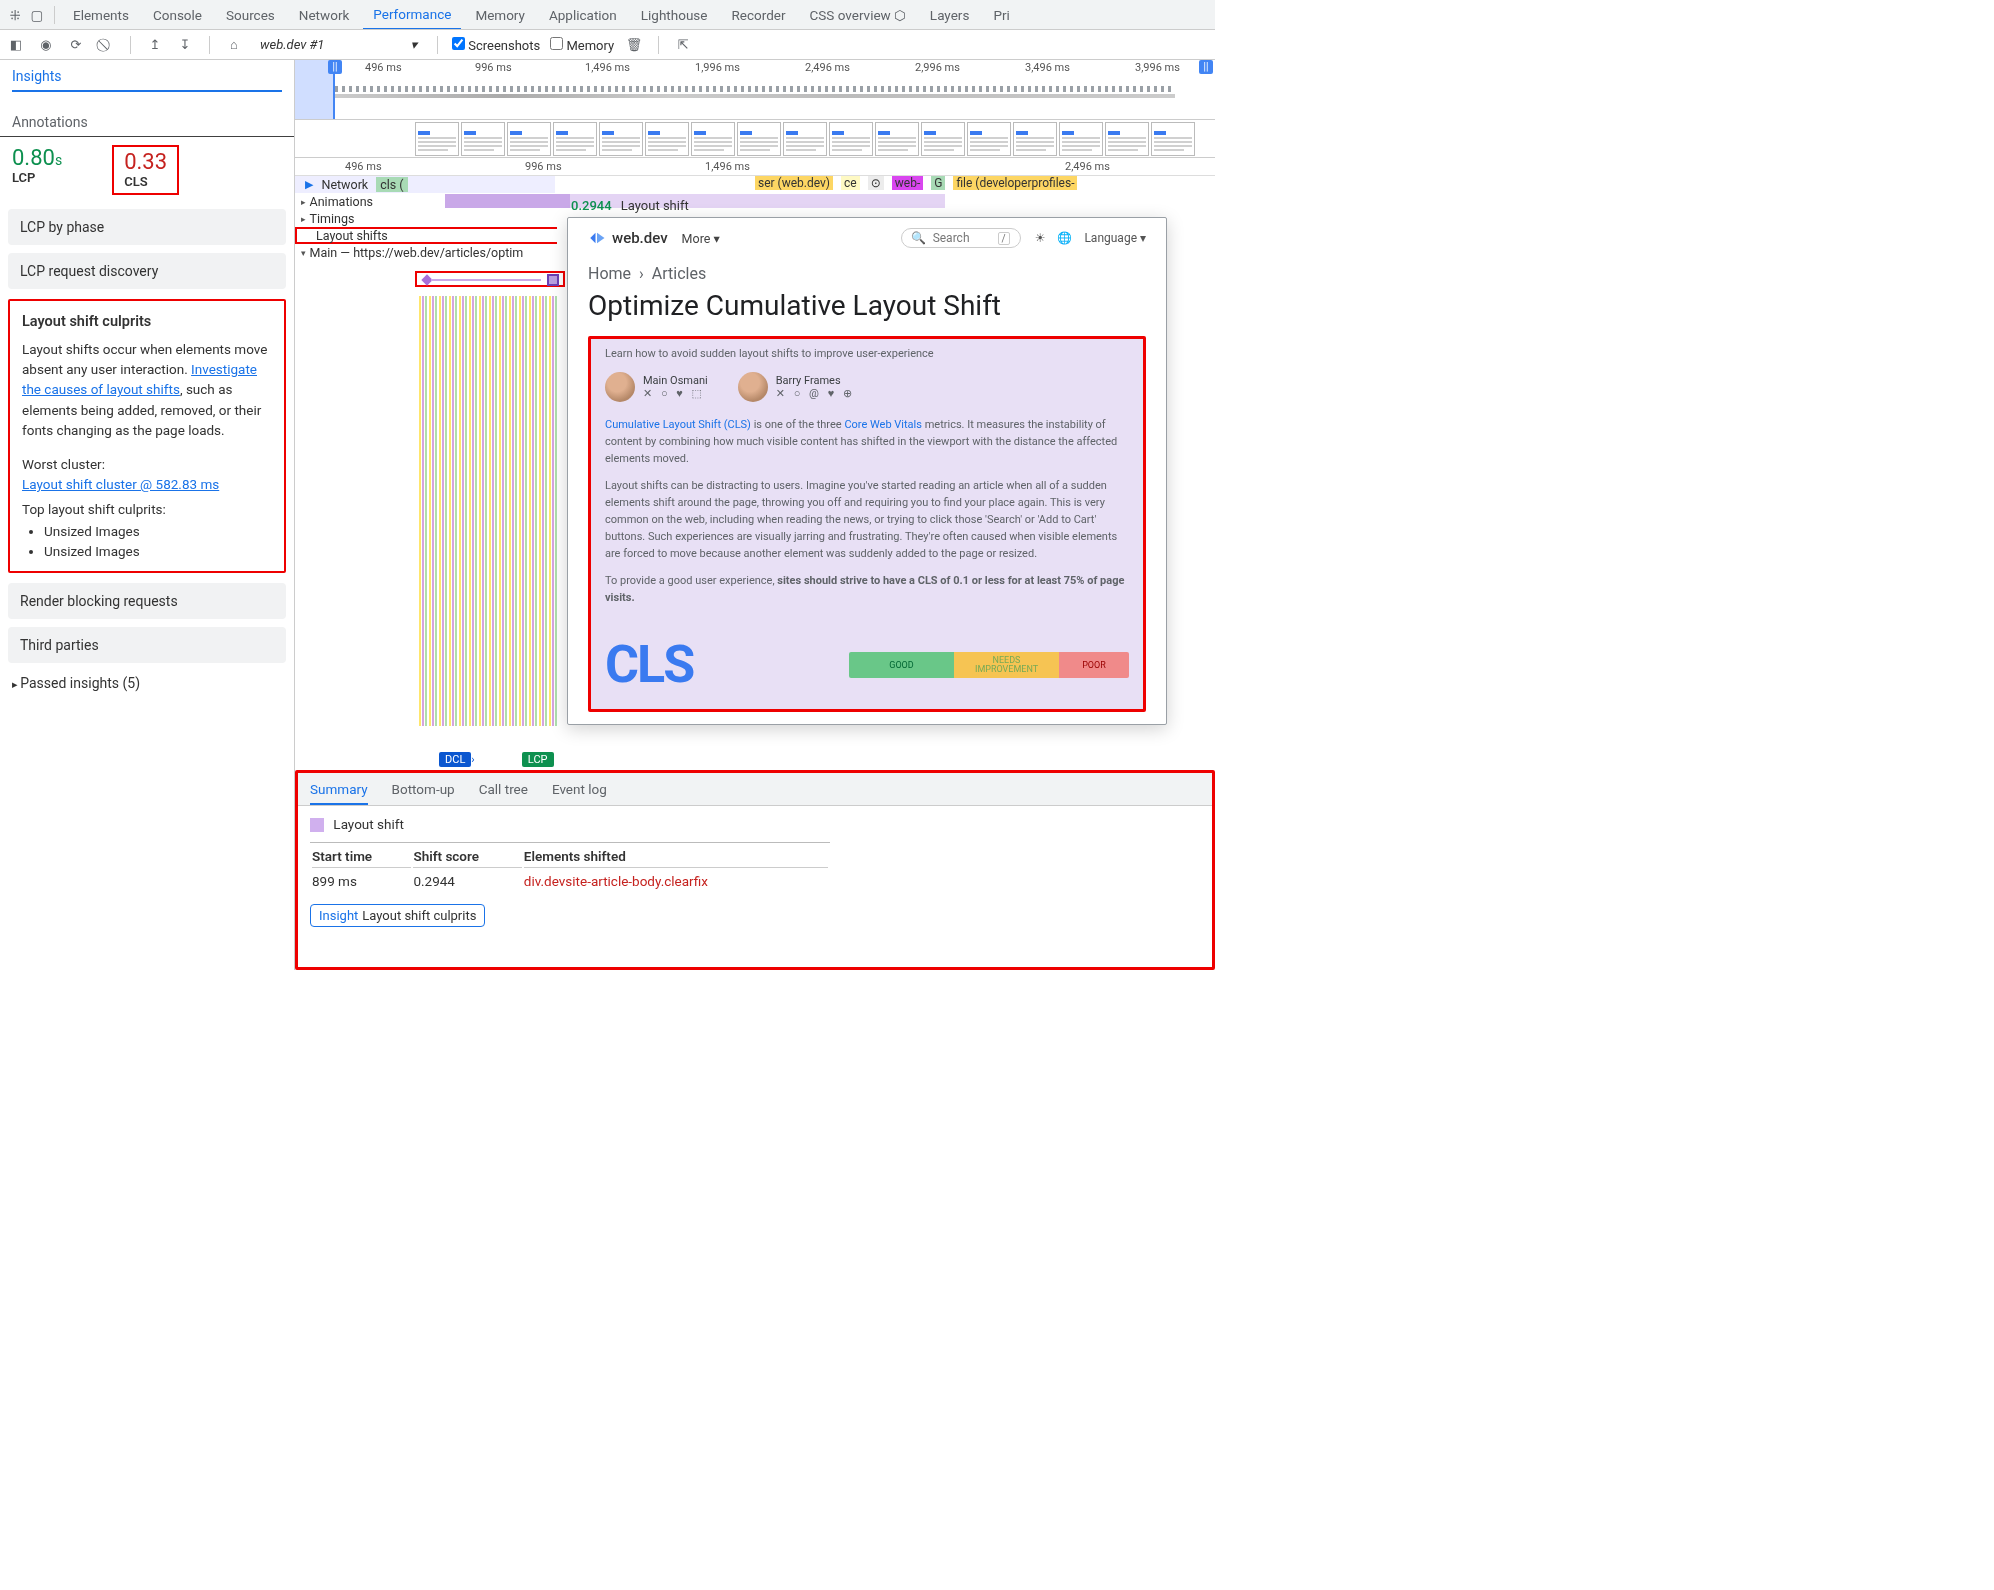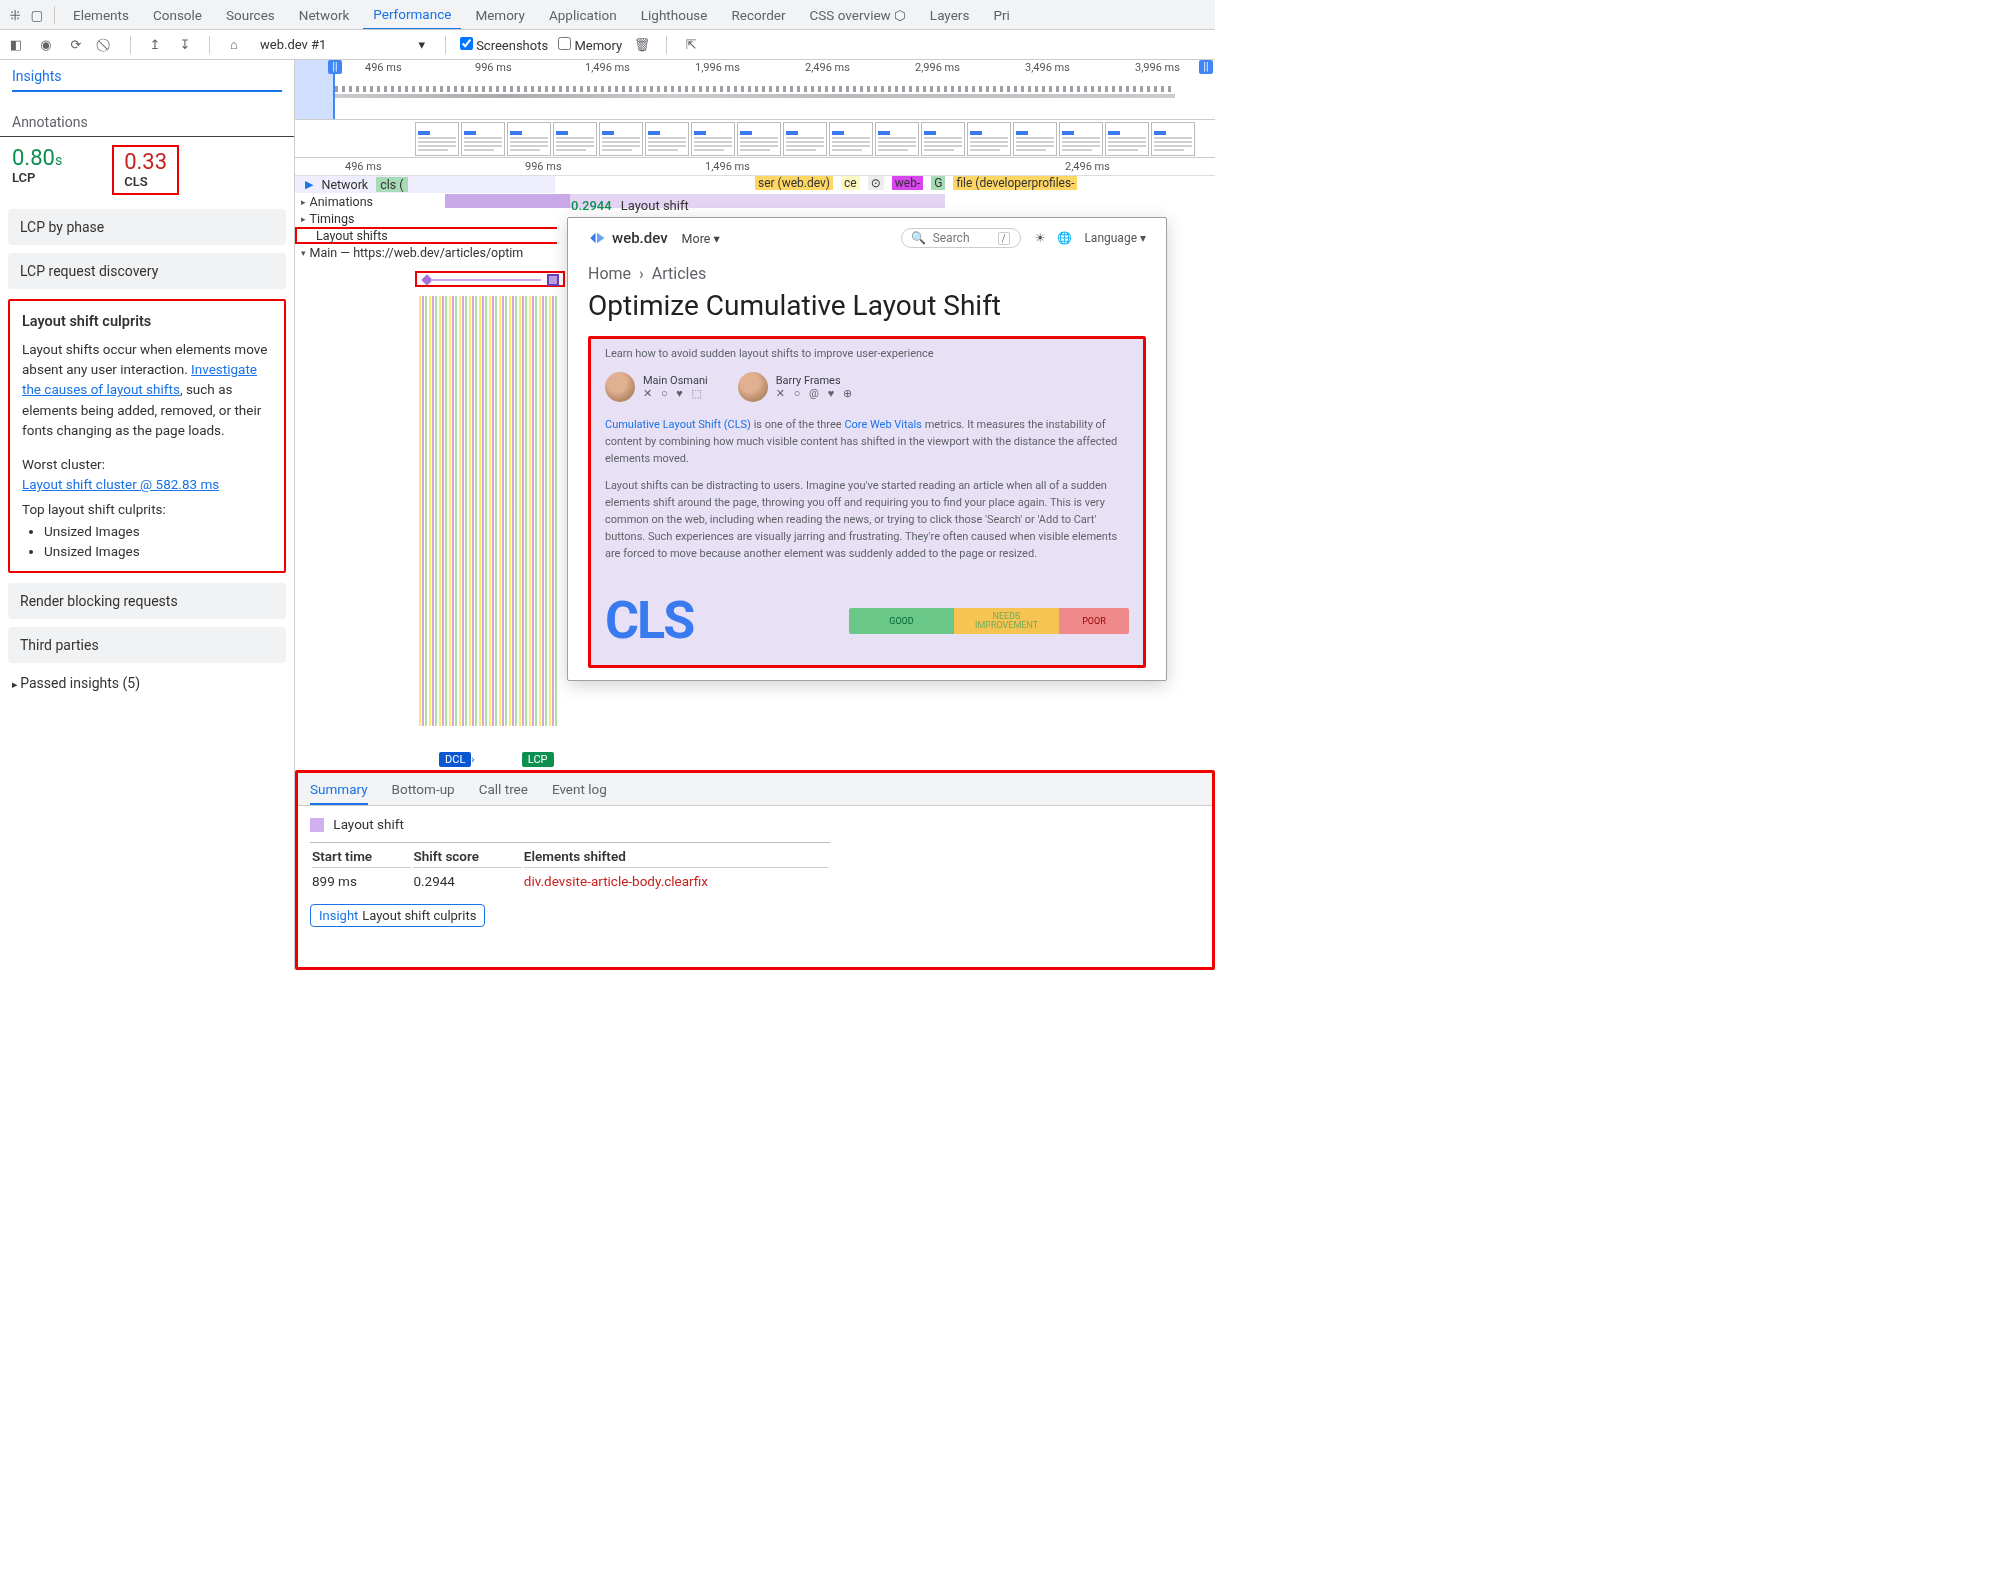--- a/index.html
+++ b/index.html
@@ -38,21 +38,21 @@
     display: flex;
     align-items: center;
     height: 30px;
     padding: 0 6px;
     gap: 10px;
     border-bottom: 1px solid #ccc;
     font-size: 13px;
     color: #333;
   }
   .toolbar .btn-icon { width:20px;height:20px;display:flex;align-items:center;justify-content:center;cursor:pointer;color:#5f6368;}
-  .toolbar .sel { display:flex;align-items:flex-start;gap:12px;cursor:pointer;padding:2px 6px;}
+  .toolbar .sel { display:flex;align-items:flex-start;gap:6px;cursor:pointer;padding:2px 6px;font-style:italic;}
   .toolbar input[type=checkbox]{cursor:pointer;}
 
   
   .main {
     display:flex;
     height: calc(100% - 60px);
   }
   .sidebar {
     width: 295px;
     border-right: 1px solid #ccc;
@@ -513,20 +513,23 @@
                 <div class="pv-auth-meta">
                   <div>Barry Frames</div>
                   <div class="pv-icons">✕ ○ @ ♥ ⊕</div>
                 </div>
               </div>
             </div>
             <p class="pv-para">
               <span class="lk">Cumulative Layout Shift (CLS)</span><span> is one of the three </span><span class="lk">Core Web Vitals</span><span> metrics. It measures the instability of content by combining how much visible content has shifted in the viewport with the distance the affected elements moved.</span>
             </p>
             <p class="pv-para">Layout shifts can be distracting to users. Imagine you've started reading an article when all of a sudden elements shift around the page, throwing you off and requiring you to find your place again. This is very common on the web, including when reading the news, or trying to click those 'Search' or 'Add to Cart' buttons. Such experiences are visually jarring and frustrating. They're often caused when visible elements are forced to move because another element was suddenly added to the page or resized.</p>
+            <p class="pv-para">
+              <span>To provide a good user experience, </span><b>sites should strive to have a CLS of 0.1 or less for at least 75% of page visits.</b>
+            </p>
             <div class="pv-clsrow">
               <span class="pv-cls">CLS</span>
               <div class="pv-scale">
                 <div class="pv-good">GOOD</div>
                 <div class="pv-ni">
                     <span>NEEDS</span>
                     <span>IMPROVEMENT</span>
                   </div>
                 <div class="pv-poor">POOR</div>
               </div>

